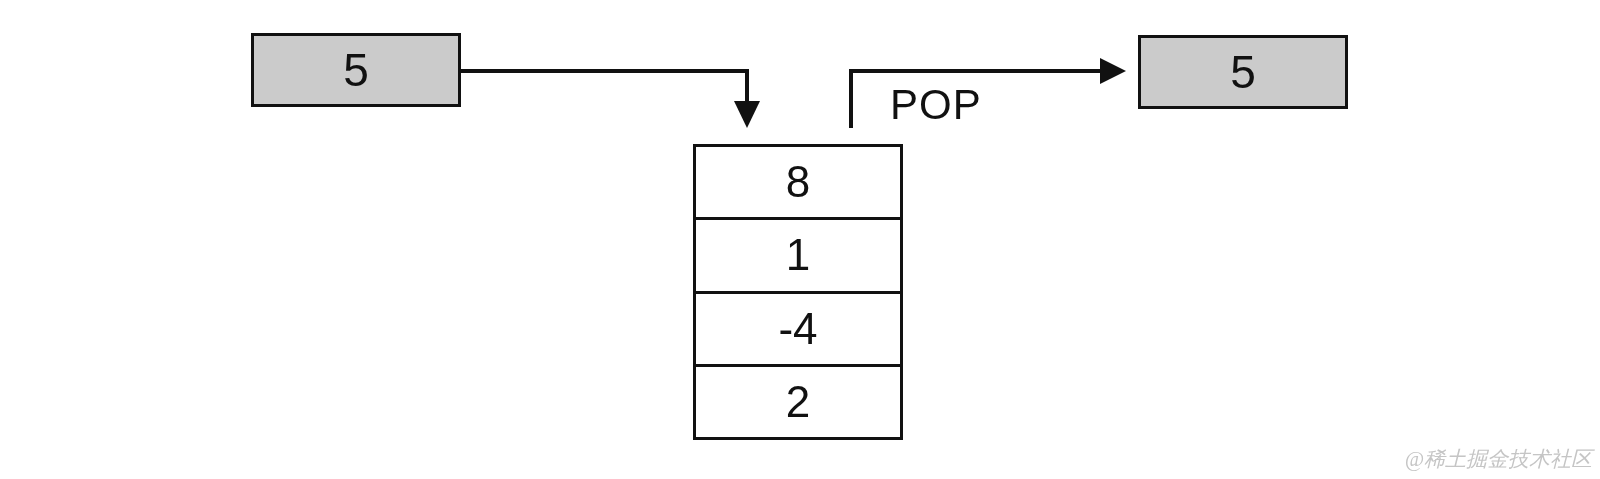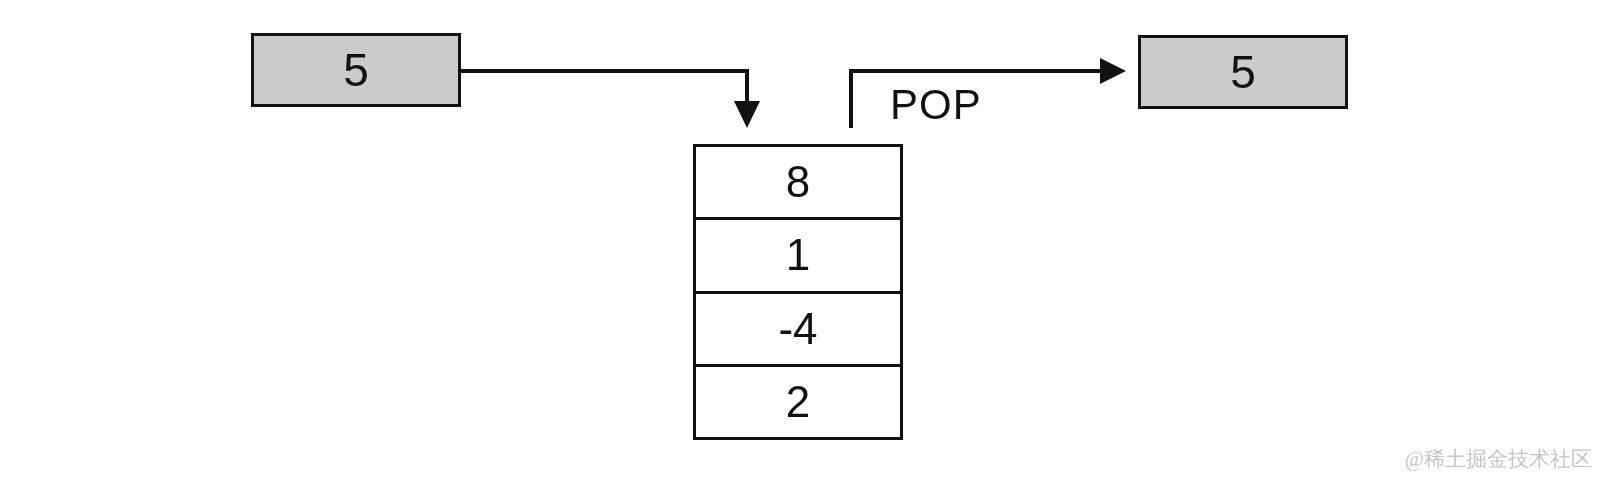--- a/index.html
+++ b/index.html
@@ -72,20 +72,21 @@
     border-top: 3px solid #111111;
   }
   .watermark {
     position: absolute;
     right: 8px;
     bottom: 6px;
     font-family: "Liberation Serif", serif;
     font-size: 21px;
     color: #c5c5c5;
     white-space: nowrap;
+    font-style: italic;
   }
 </style>
 </head>
 <body>
 
 <div class="canvas">
 
   <svg class="arrows" viewBox="0 0 1600 479" xmlns="http://www.w3.org/2000/svg">
     <g>
       <polyline points="461,71 747,71 747,103" fill="none" stroke="#111111" stroke-width="4"></polyline>

